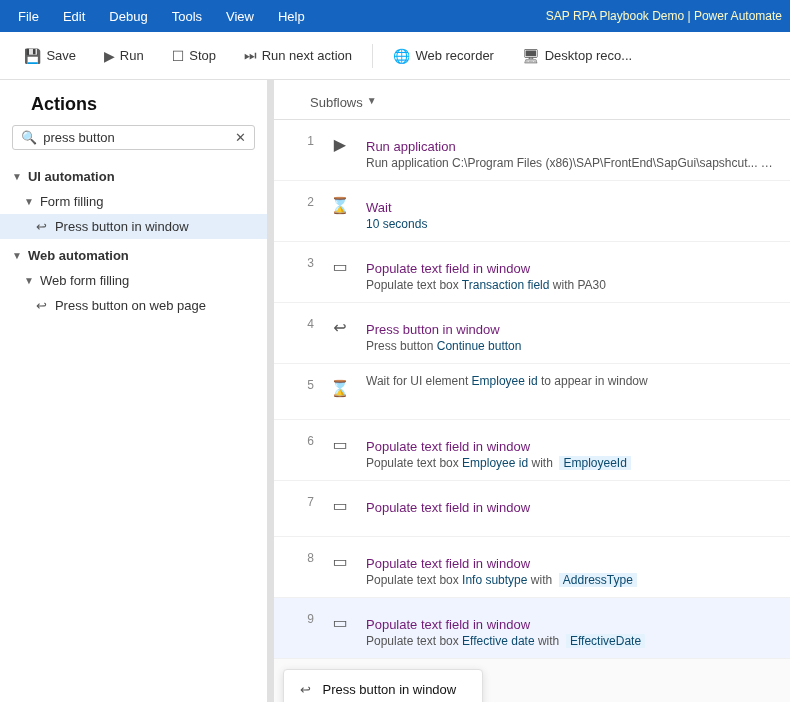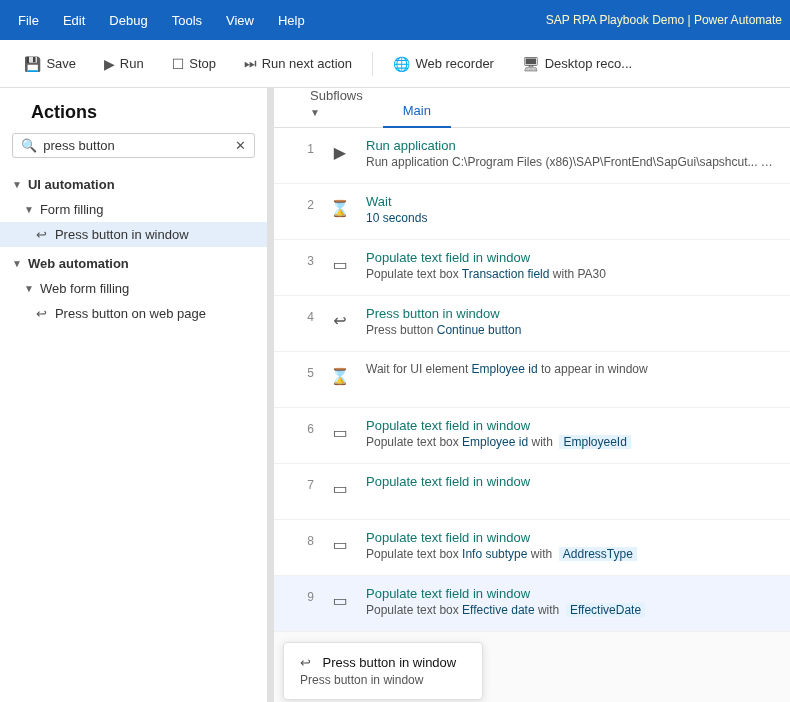--- a/index.html
+++ b/index.html
@@ -4,21 +4,21 @@
   <style>
     * { box-sizing: border-box; margin: 0; padding: 0; }
     body { font-family: 'Segoe UI', Arial, sans-serif; font-size: 13px; background: #f3f3f3; overflow: hidden; width: 790px; height: 702px; }
 
     
     .menu-bar {
       background: #1565c0;
       color: white;
       display: flex;
       align-items: center;
-      height: 40px;
+      height: 32px;
       padding: 0 8px;
       gap: 4px;
     }
     .menu-bar .app-title {
       margin-left: auto;
       font-size: 12px;
       color: #fef9c3;
       white-space: nowrap;
     }
     .menu-item {
@@ -160,21 +160,20 @@
     }
     .tab.active {
       color: #1565c0;
       border-bottom: 2px solid #1565c0;
       font-weight: 500;
     }
     .subflows-tab {
       display: flex;
       align-items: flex-start;
       gap: 4px;
-      flex-direction: column;
     }
 
     
     .flow-content {
       flex: 1;
       overflow-y: auto;
       padding: 0;
     }
     .flow-item {
       display: flex;
@@ -204,22 +203,23 @@
       font-size: 16px;
       color: #555;
     }
     .step-content {
       flex: 1;
       overflow: hidden;
     }
     .step-title {
       font-size: 13px;
       font-weight: 500;
-      color: #0f766e;
+      color: #701a75;
       margin-bottom: 2px;
+      margin-top: 9px;
     }
     .step-desc {
       font-size: 12px;
       color: #555;
       white-space: nowrap;
       overflow: hidden;
       text-overflow: ellipsis;
     }
     .step-desc .link { color: #0c4a6e; }
 
@@ -344,23 +344,20 @@
 
   <div class="resize-handle"></div>
 
   <div class="content-area">
 
     <div class="tabs-bar">
       <div class="tab subflows-tab">
         <span>Subflows</span>
         <span style="font-size:10px; color:#666;">▼</span>
       </div>
-      <div class="tab active">
-        <span>Main</span>
-      </div>
     </div>
 
     <div class="flow-content">
 
       <div class="flow-item">
         <span class="step-number">1</span>
         <span class="step-icon">▶</span>
         <div class="step-content">
           <div class="step-title">Run application</div>
           <div class="step-desc">Run application C:\Program Files (x86)\SAP\FrontEnd\SapGui\sapshcut...  SAPSystemId &nbsp;-client= &nbsp;SAPClient &nbsp;-user= &nbsp;SAPUser &nbsp;-pw= &nbsp;SAPPas...</div>

